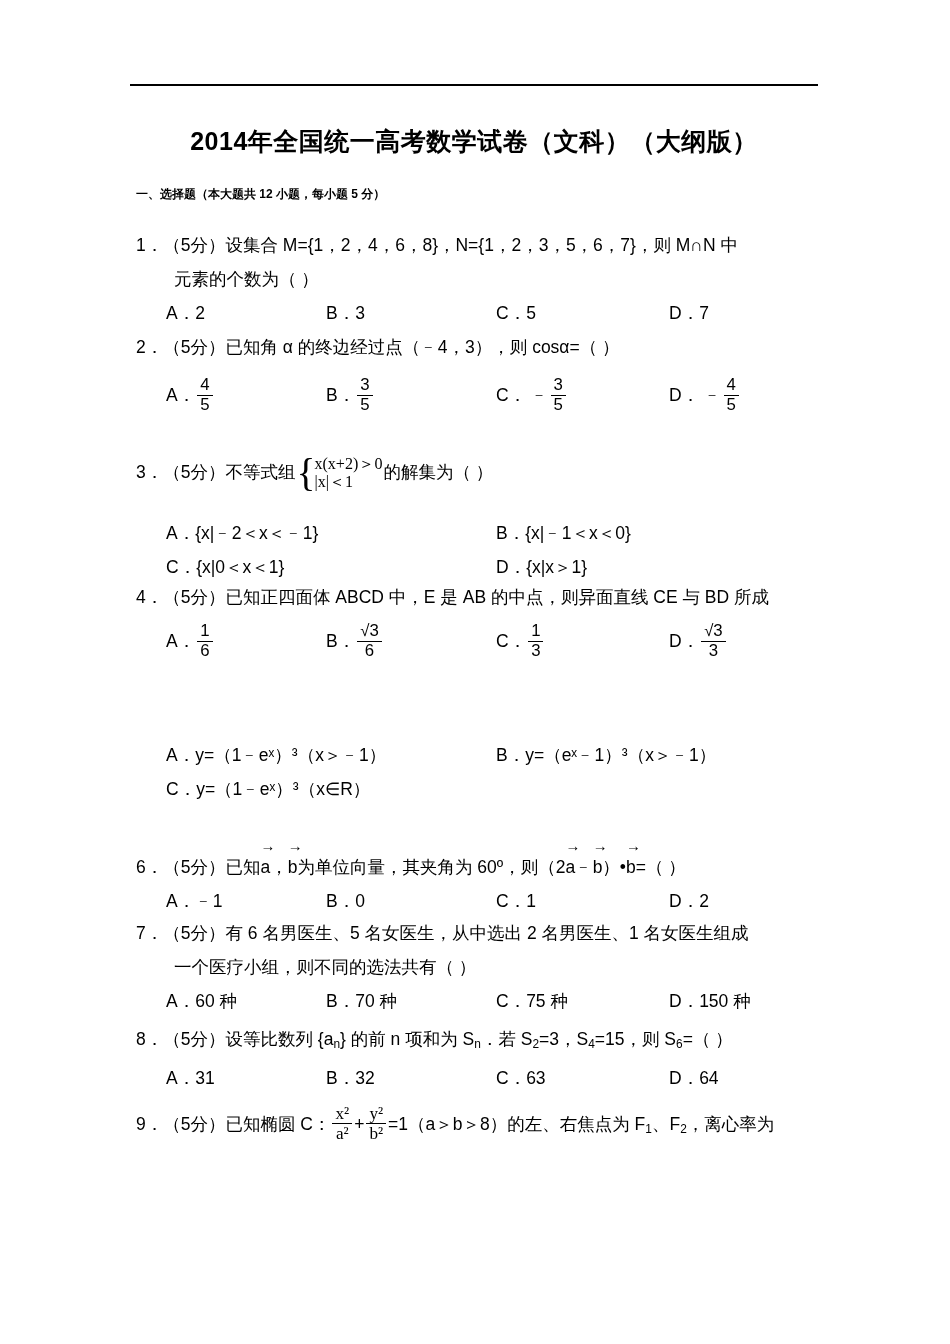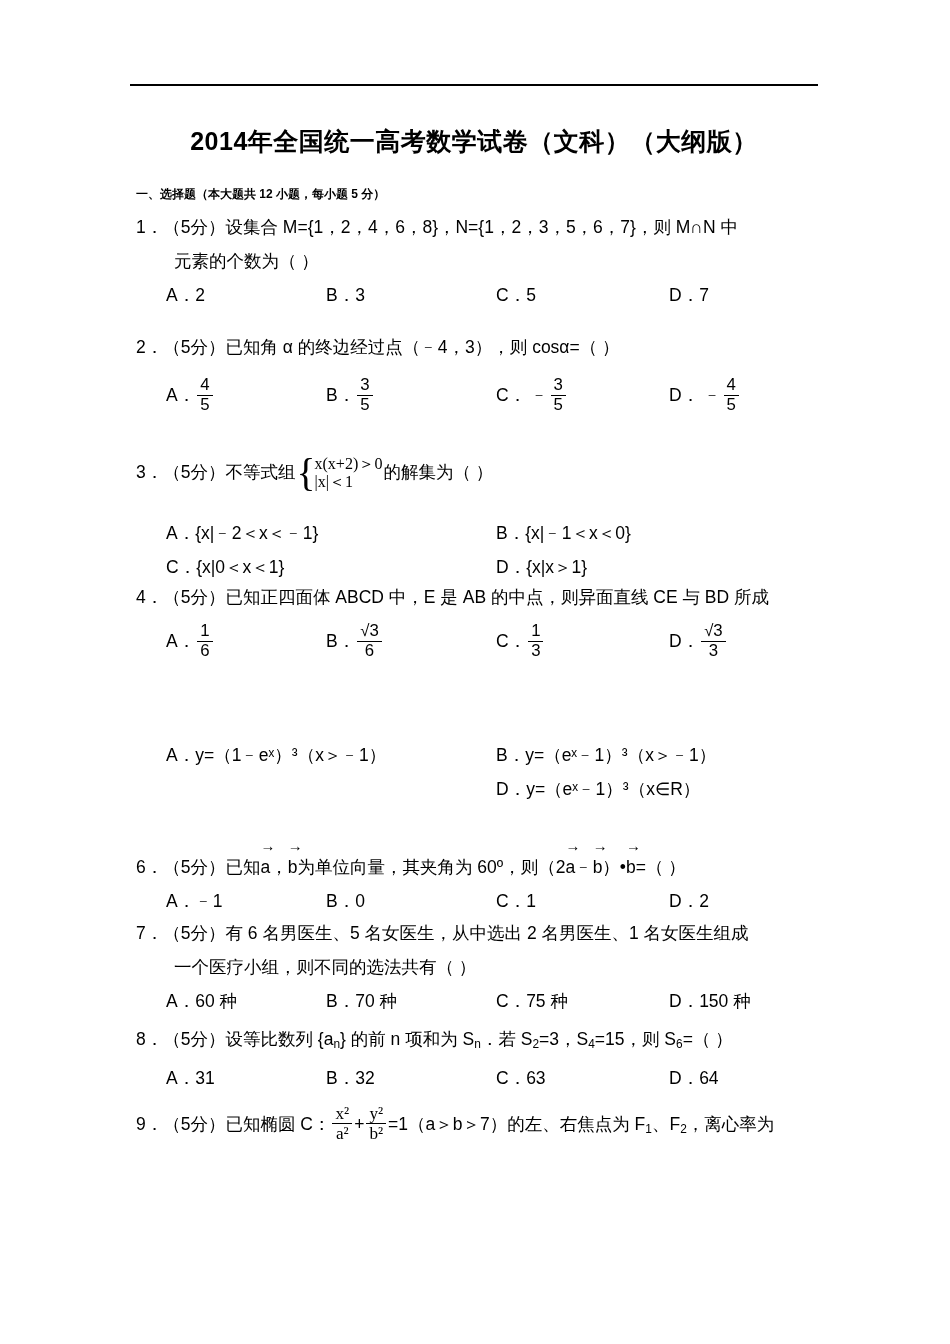--- a/index.html
+++ b/index.html
@@ -172,21 +172,21 @@
 <body>
 
 <div class="page">
 
   <div class="header-rule"></div>
 
   <div class="doc-title">2014年全国统一高考数学试卷（文科）（大纲版）</div>
 
   <div class="section-head">一、选择题（本大题共 12 小题，每小题 5 分）</div>
 
-  <div class="q" style="top:210px">
+  <div class="q" style="top:228px">
     <div class="q-line">
       <span class="num">1．</span><span>（5分）</span><span>设集合 M={1，2，4，6，8}，N={1，2，3，5，6，7}，则 M∩N 中</span>
     </div>
     <div class="q-line indent">元素的个数为（      ）</div>
     <div class="opts">
       <span class="opt opt-a">A．2</span>
       <span class="opt opt-b">B．3</span>
       <span class="opt opt-c">C．5</span>
       <span class="opt opt-d">D．7</span>
     </div>
@@ -245,21 +245,21 @@
       </span>
     </div>
   </div>
 
   <div class="q" style="top:722px">
     <div class="opts" style="margin-top:16px">
       <span class="opt opt-2a">A．y=（1﹣eˣ）³（x＞﹣1）</span>
       <span class="opt opt-2b">B．y=（eˣ﹣1）³（x＞﹣1）</span>
     </div>
     <div class="opts">
-      <span class="opt opt-2b">D．y=（eˣ﹣1）³（x∈R）</span>
+      <span class="opt opt-2a">C．y=（1﹣eˣ）³（x∈R）</span>
     </div>
   </div>
 
   <div class="q" style="top:850px">
     <div class="q-line">
       <span class="num">6．</span><span>（5分）</span><span>已知</span><span class="vec"><span class="arr">→</span><span>a</span></span><span>，</span><span class="vec"><span class="arr">→</span><span>b</span></span><span>为单位向量，其夹角为 60º，则（2</span><span class="vec"><span class="arr">→</span><span>a</span></span><span>﹣</span><span class="vec"><span class="arr">→</span><span>b</span></span><span>）•</span><span class="vec"><span class="arr">→</span><span>b</span></span><span>=（      ）</span>
     </div>
     <div class="opts">
       <span class="opt opt-a">A．﹣1</span>
       <span class="opt opt-b">B．0</span>
@@ -288,17 +288,17 @@
     <div class="opts">
       <span class="opt opt-a">A．31</span>
       <span class="opt opt-b">B．32</span>
       <span class="opt opt-c">C．63</span>
       <span class="opt opt-d">D．64</span>
     </div>
   </div>
 
   <div class="q" style="top:1104px">
     <div class="q-line">
-      <span class="num">9．</span><span>（5分）</span><span>已知椭圆 C：</span><span class="frac serif"><span class="top">x²</span><span class="bot">a²</span></span><span>+</span><span class="frac serif"><span class="top">y²</span><span class="bot">b²</span></span><span>=1（a＞b＞7）的左、右焦点为 F</span><sub>1</sub><span>、F</span><sub>2</sub><span>，离心率为</span>
+      <span class="num">9．</span><span>（5分）</span><span>已知椭圆 C：</span><span class="frac serif"><span class="top">x²</span><span class="bot">a²</span></span><span>+</span><span class="frac serif"><span class="top">y²</span><span class="bot">b²</span></span><span>=1（a＞b＞8）的左、右焦点为 F</span><sub>1</sub><span>、F</span><sub>2</sub><span>，离心率为</span>
     </div>
   </div>
 
 </div>
 
 </body></html>

